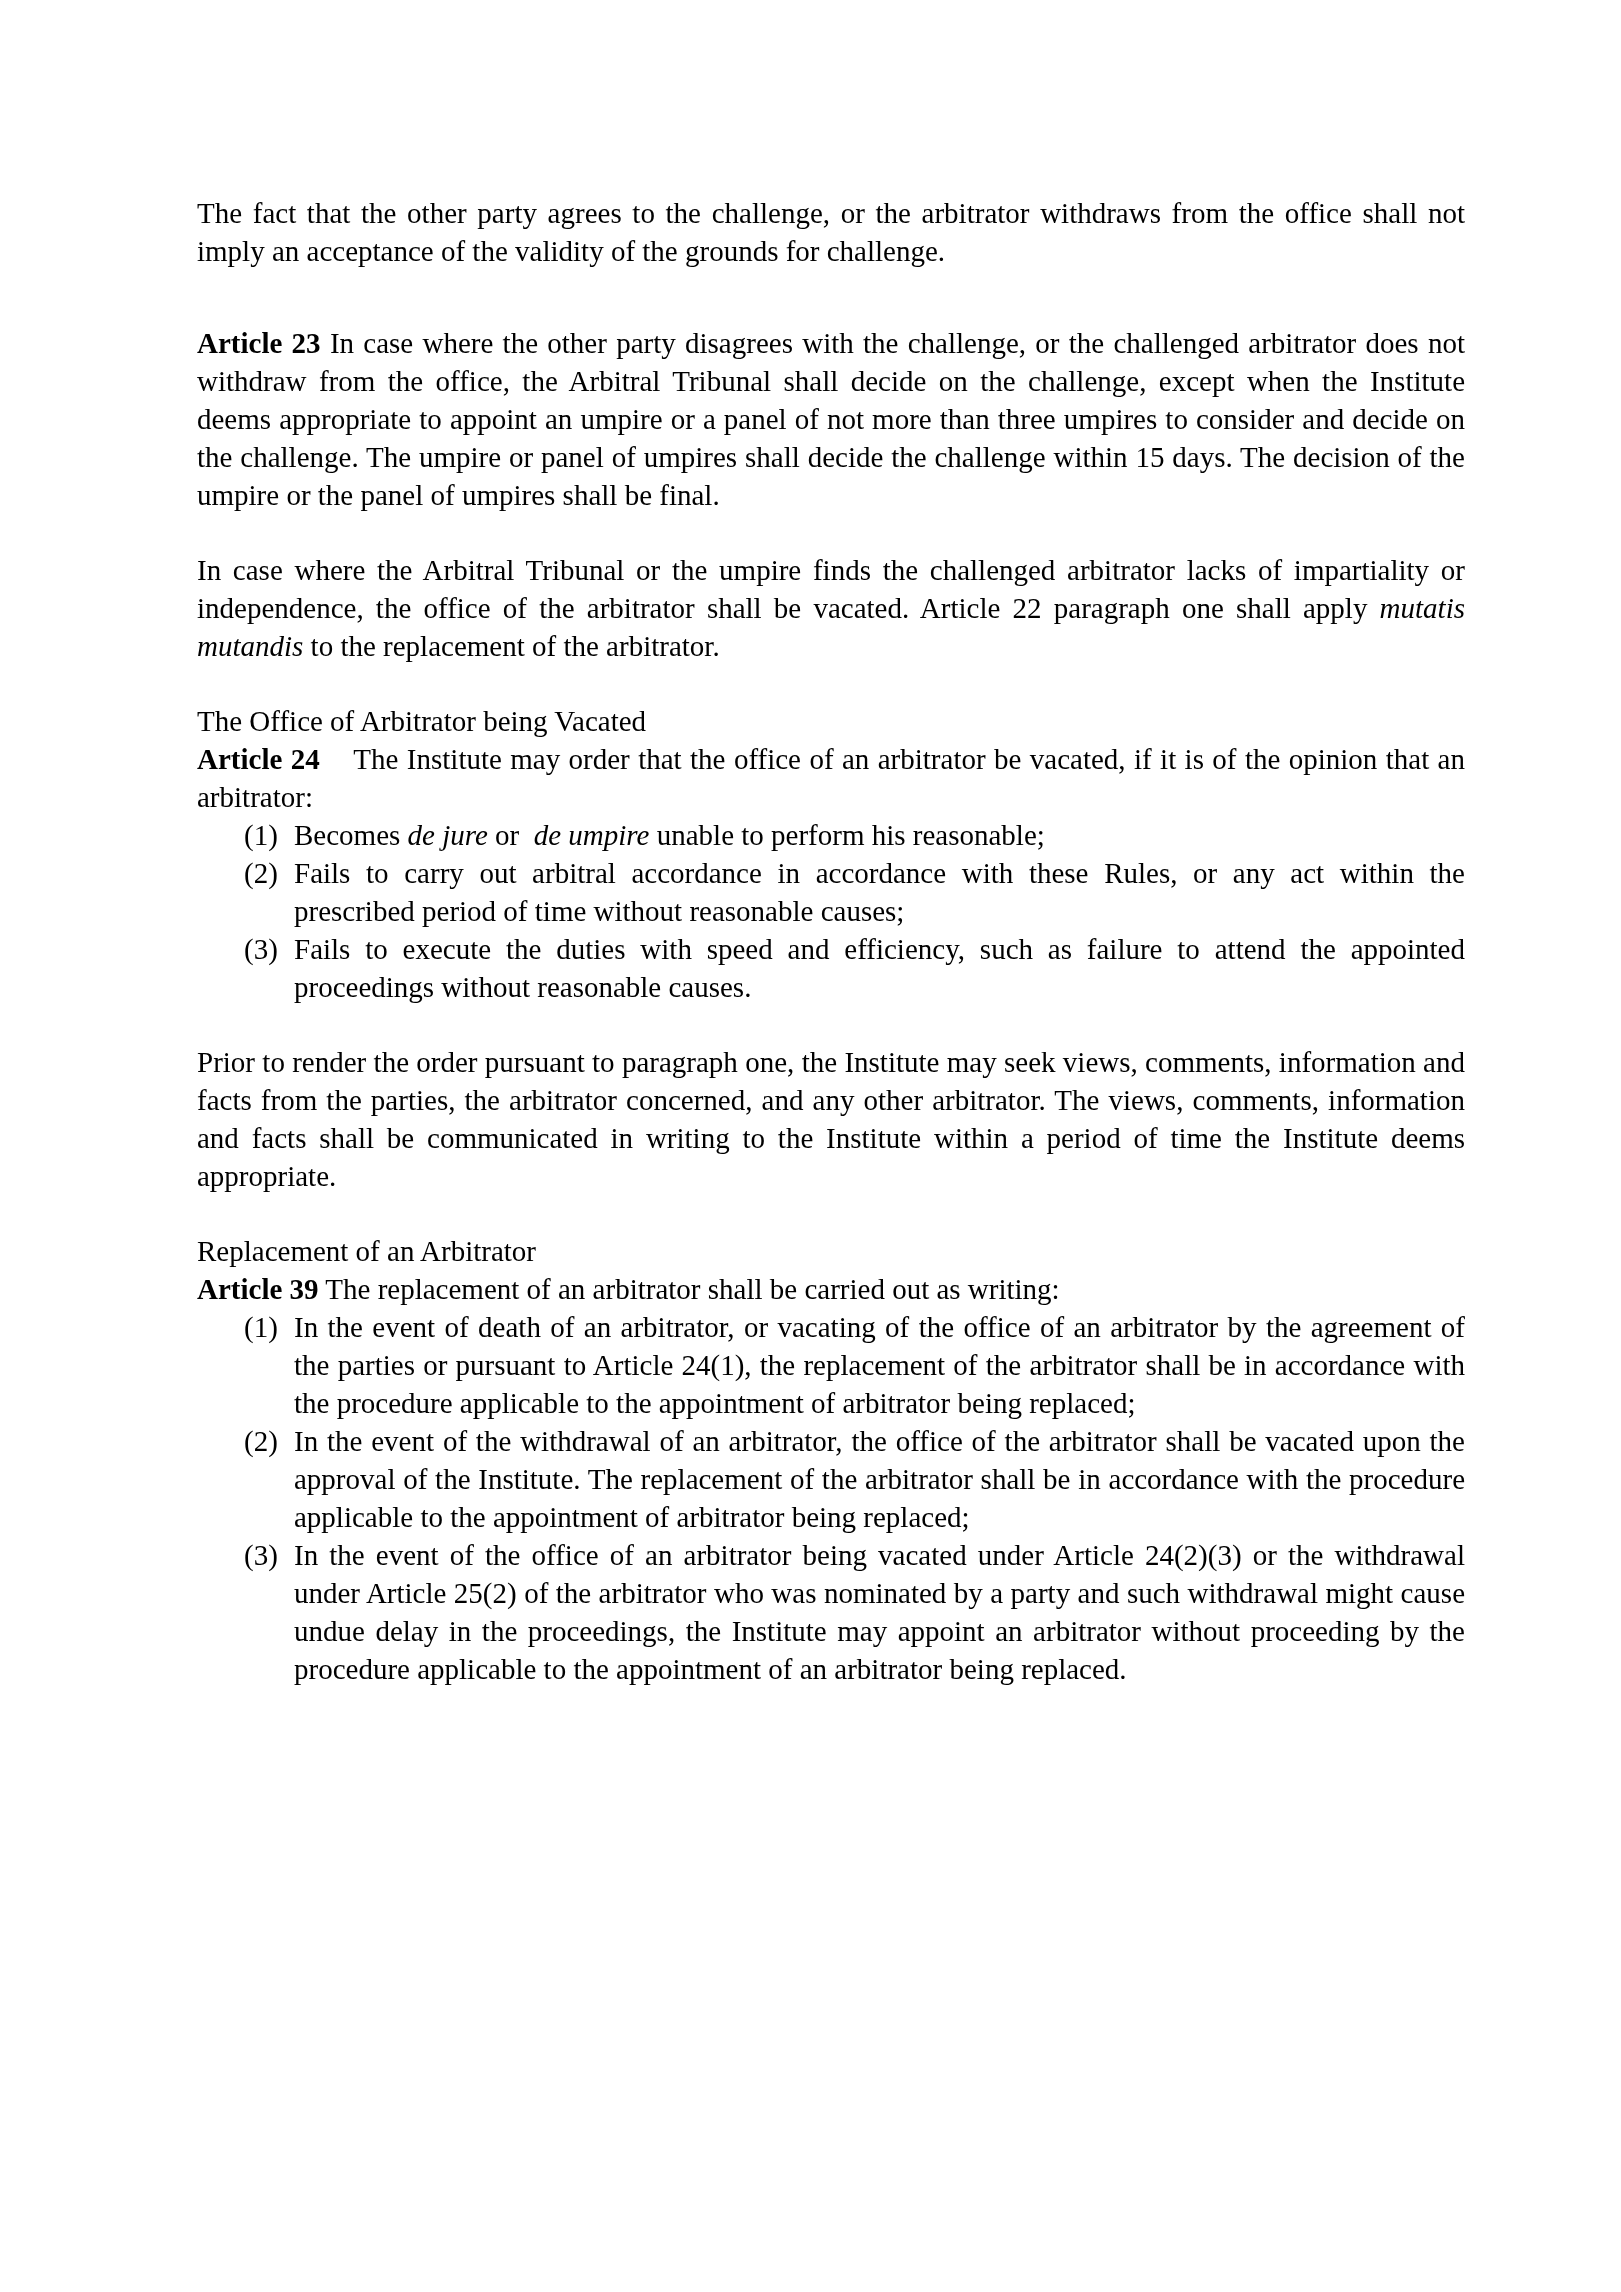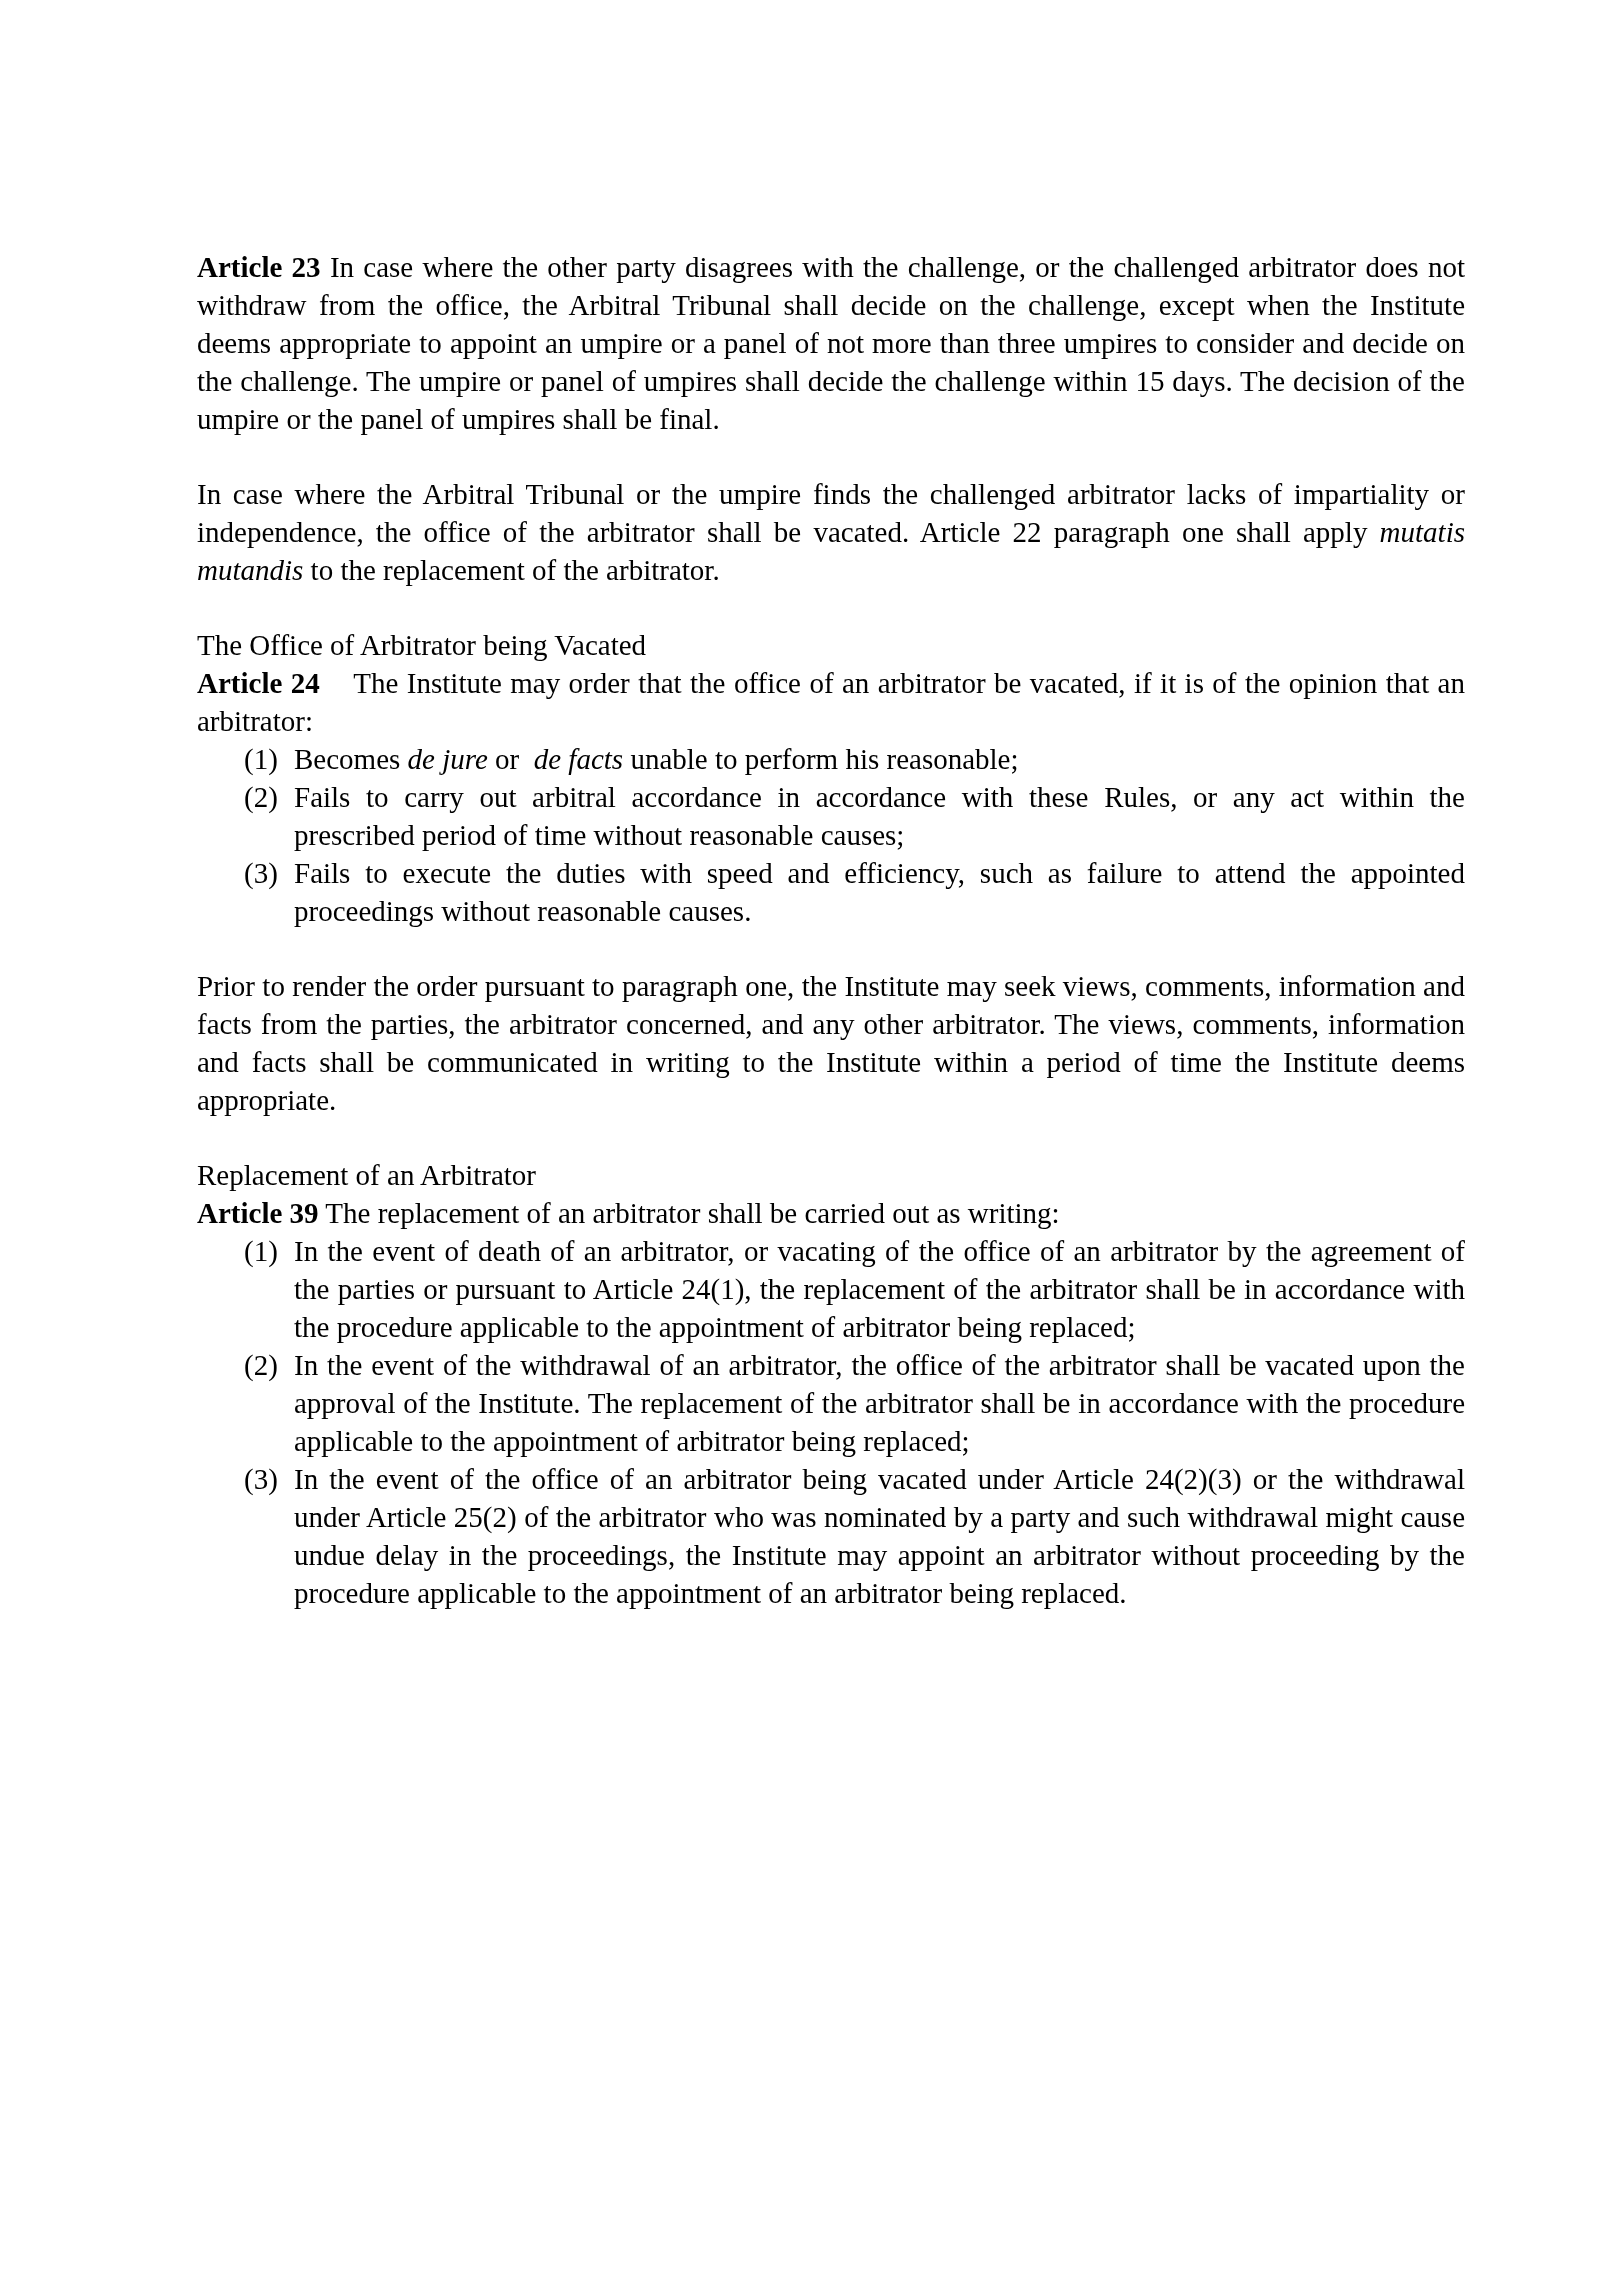--- a/index.html
+++ b/index.html
@@ -17,30 +17,31 @@
   b { font-weight: bold; margin-top: 24px; }
   .list { margin: 0; padding: 0; list-style: none; }
   .list li { position: relative; padding-left: 97px; text-align: justify; }
   .list li .num { position: absolute; left: 47px; top: 0; }
 </style>
 </head>
 <body>
 
 <div class="page">
 
+  <p>The fact that the other party agrees to the challenge, or the arbitrator withdraws from the office shall not imply an acceptance of the validity of the grounds for challenge.</p>
 
   <p class="gap-lg"><b>Article 23</b><span> In case where the other party disagrees with the challenge, or the challenged arbitrator does not withdraw from the office, the Arbitral Tribunal shall decide on the challenge, except when the Institute deems appropriate to appoint an umpire or a panel of not more than three umpires to consider and decide on the challenge. The umpire or panel of umpires shall decide the challenge within 15 days. The decision of the umpire or the panel of umpires shall be final.</span></p>
 
 
   <p class="gap"><span>In case where the Arbitral Tribunal or the umpire finds the challenged arbitrator lacks of impartiality or independence, the office of the arbitrator shall be vacated. Article 22 paragraph one shall apply </span><i>mutatis mutandis</i><span> to the replacement of the arbitrator.</span></p>
 
   <p class="gap heading">The Office of Arbitrator being Vacated</p>
   <p><b>Article 24</b><span>&nbsp;&nbsp;&nbsp;&nbsp;The Institute may order that the office of an arbitrator be vacated, if it is of the opinion that an arbitrator:</span></p>
   <ul class="list">
-    <li><span class="num">(1)</span><span>Becomes </span><i>de jure</i><span style="white-space:pre"> or  </span><i>de facts</i><span> unable to perform his reasonable;</span></li>
+    <li><span class="num">(1)</span><span>Becomes </span><i>de jure</i><span style="white-space:pre"> or  </span><i>de umpire</i><span> unable to perform his reasonable;</span></li>
     <li><span class="num">(2)</span><span>Fails to carry out arbitral accordance in accordance with these Rules, or any act within the prescribed period of time without reasonable causes;</span></li>
     <li><span class="num">(3)</span><span>Fails to execute the duties with speed and efficiency, such as failure to attend the appointed proceedings without reasonable causes.</span></li>
   </ul>
 
   <p class="gap">Prior to render the order pursuant to paragraph one, the Institute may seek views, comments, information and facts from  the parties, the arbitrator concerned, and any other arbitrator. The views, comments, information and facts shall be communicated in writing to the Institute within a period of time the Institute deems appropriate.</p>
 
   <p class="gap heading">Replacement of an Arbitrator</p>
   <p><b>Article 39</b><span> The replacement of an arbitrator shall be carried out as writing:</span></p>
   <ul class="list">
     <li><span class="num">(1)</span><span>In the event of death of an arbitrator, or vacating of the office of an arbitrator by the agreement of the parties or pursuant to Article 24(1), the replacement of the arbitrator shall be in accordance with the procedure applicable to the appointment of arbitrator being replaced;</span></li>

